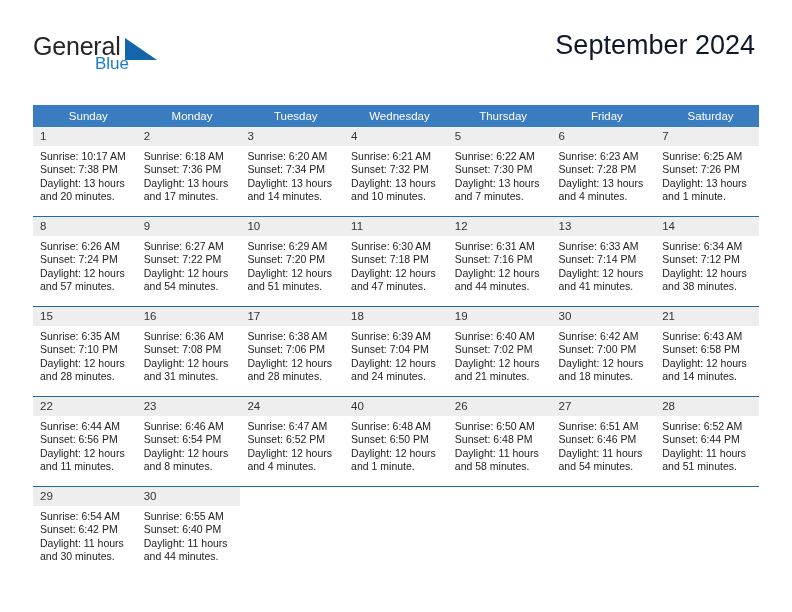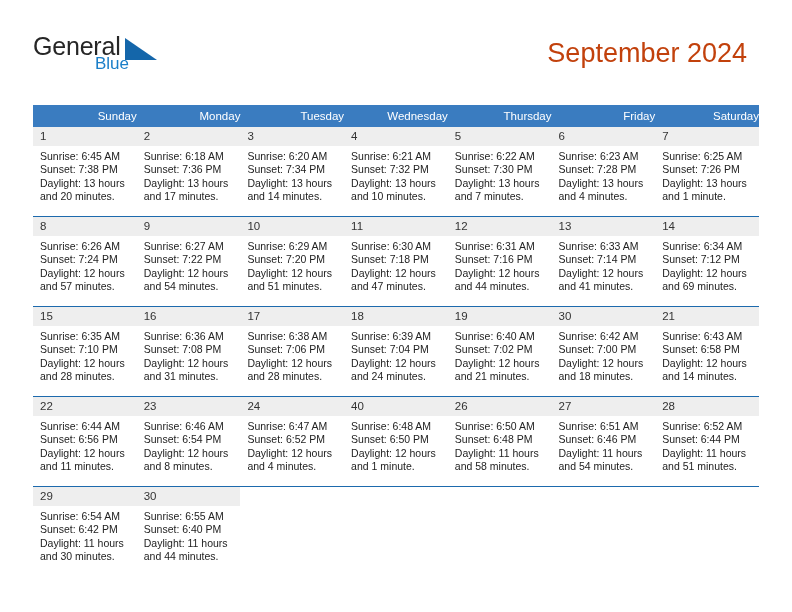--- a/index.html
+++ b/index.html
@@ -64,25 +64,25 @@
   }
 
   .title-block {
     position: absolute;
     right: 0;
     top: 0;
     text-align: right;
   }
   .cal-title {
     font-size: 27px;
-    color: #c2410c;
+    color: #0f172a;
     line-height: 34px;
     white-space: nowrap;
     font-weight: normal;
-    margin: 12px;
+    margin: 4px;
   }
   .cal-subtitle {
     font-size: 13.5px;
     color: #333333;
     line-height: 22px;
     white-space: nowrap;
     margin: 0;
     padding-top: 6px;
   }
 
@@ -93,21 +93,21 @@
     top: 105px;
     width: 726px;
     border-collapse: collapse;
     table-layout: fixed;
   }
   .calendar th {
     background: #3a7cc0;
     color: #ffffff;
     font-size: 11.5px;
     font-weight: normal;
-    text-align: right;
+    text-align: center;
     padding: 5px 0 5px 7px;
     height: 20px;
     box-sizing: border-box;
     border: none;
     margin-left: 8px;
   }
   .calendar td {
     width: 103.71px;
     height: 89px;
     vertical-align: top;
@@ -171,21 +171,21 @@
         <th>Thursday</th>
         <th>Friday</th>
         <th>Saturday</th>
       </tr>
     </thead>
     <tbody id="cal-body">
         <tr class="week-row">
           <td>
             <span class="daynum">1</span>
             <div class="cell-lines">
-              <div>Sunrise: 6:45 AM</div>
+              <div>Sunrise: 10:17 AM</div>
               <div>Sunset: 7:38 PM</div>
               <div>Daylight: 13 hours</div>
               <div>and 20 minutes.</div>
             </div>
           </td>
           <td>
             <span class="daynum">2</span>
             <div class="cell-lines">
               <div>Sunrise: 6:18 AM</div>
               <div>Sunset: 7:36 PM</div>
@@ -293,21 +293,21 @@
               <div>Daylight: 12 hours</div>
               <div>and 41 minutes.</div>
             </div>
           </td>
           <td>
             <span class="daynum">14</span>
             <div class="cell-lines">
               <div>Sunrise: 6:34 AM</div>
               <div>Sunset: 7:12 PM</div>
               <div>Daylight: 12 hours</div>
-              <div>and 69 minutes.</div>
+              <div>and 38 minutes.</div>
             </div>
           </td>
         </tr>
         <tr class="week-row">
           <td>
             <span class="daynum">15</span>
             <div class="cell-lines">
               <div>Sunrise: 6:35 AM</div>
               <div>Sunset: 7:10 PM</div>
               <div>Daylight: 12 hours</div>

